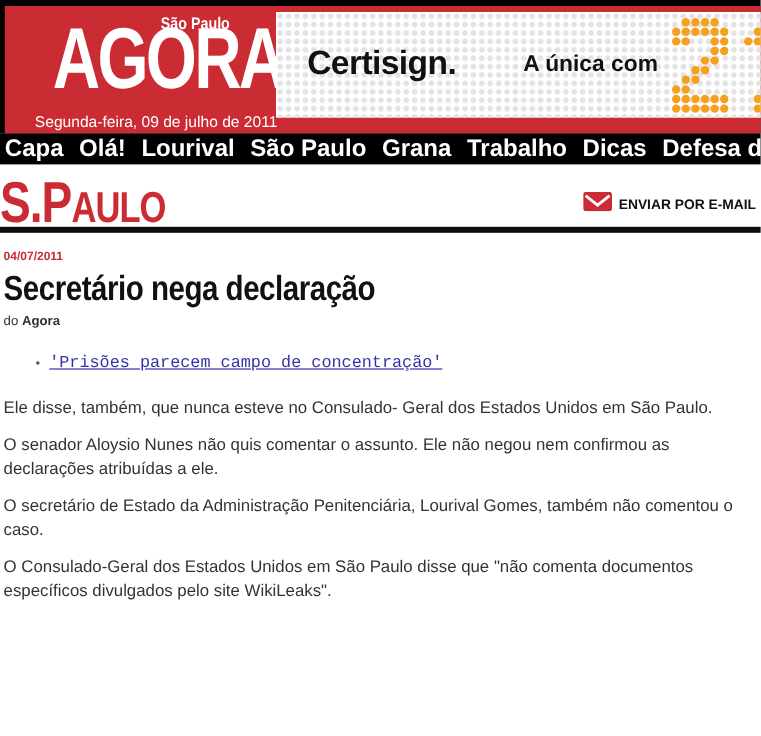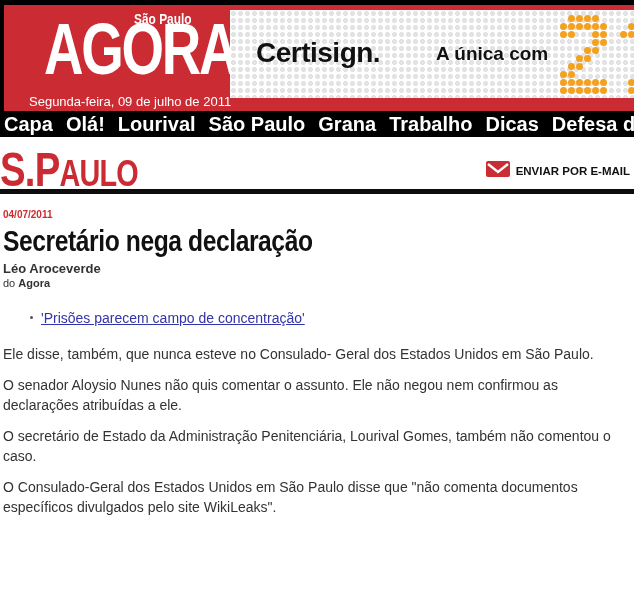--- a/index.html
+++ b/index.html
@@ -62,21 +62,21 @@
   .art-date{color:var(--brand-red);font-weight:bold;font-size:10px;line-height:14px;}
   .art-title{
     margin:5px 0 4px;font-size:29px;line-height:1.02;color:#111;font-weight:bold;
     letter-spacing:-.5px;transform:scaleX(.85);transform-origin:left;white-space:nowrap;
   }
   .author{font-weight:bold;font-size:13px;line-height:15px;color:#333;}
   .byline{font-size:11px;line-height:15px;margin-bottom:10px;color:#333;}
   .byline b{font-weight:bold;}
   .lead{margin:12px 0 0;}
   .para{margin:0 0 11px;}
-  .related{margin:17px 0 16px;padding-left:38px;list-style:none;}
+  .related{margin:17px 0 16px;padding-left:38px;list-style:none;font-family:Liberation Mono, monospace;}
   .related li{position:relative;}
   .related li::before{content:"";position:absolute;left:-11px;top:8px;width:3px;height:3px;background:#555;border-radius:50%;}
   .related a{color:var(--link);text-decoration:underline;cursor:pointer;}
 </style>
 </head>
 <body>
 
 <div class="masthead">
   <div class="masthead-inner">
     <span class="region">São Paulo</span>
@@ -159,21 +159,20 @@
         <polyline points="2,3 12,11 22,3" fill="none" stroke="#ffffff" stroke-width="2.4"></polyline>
       </svg>
     </span>
     <span class="email-label">ENVIAR POR E-MAIL</span>
   </div>
 </div>
 
 <div class="article">
   <div class="art-date">04/07/2011</div>
   <h1 class="art-title">Secretário nega declaração</h1>
-  <div class="author">Léo Aroceverde</div>
   <div class="byline"><span>do </span><b>Agora</b></div>
 
 
   <ul class="related">
     <li>
       <a>'Prisões parecem campo de concentração'</a>
     </li>
   </ul>
 
   <div>

